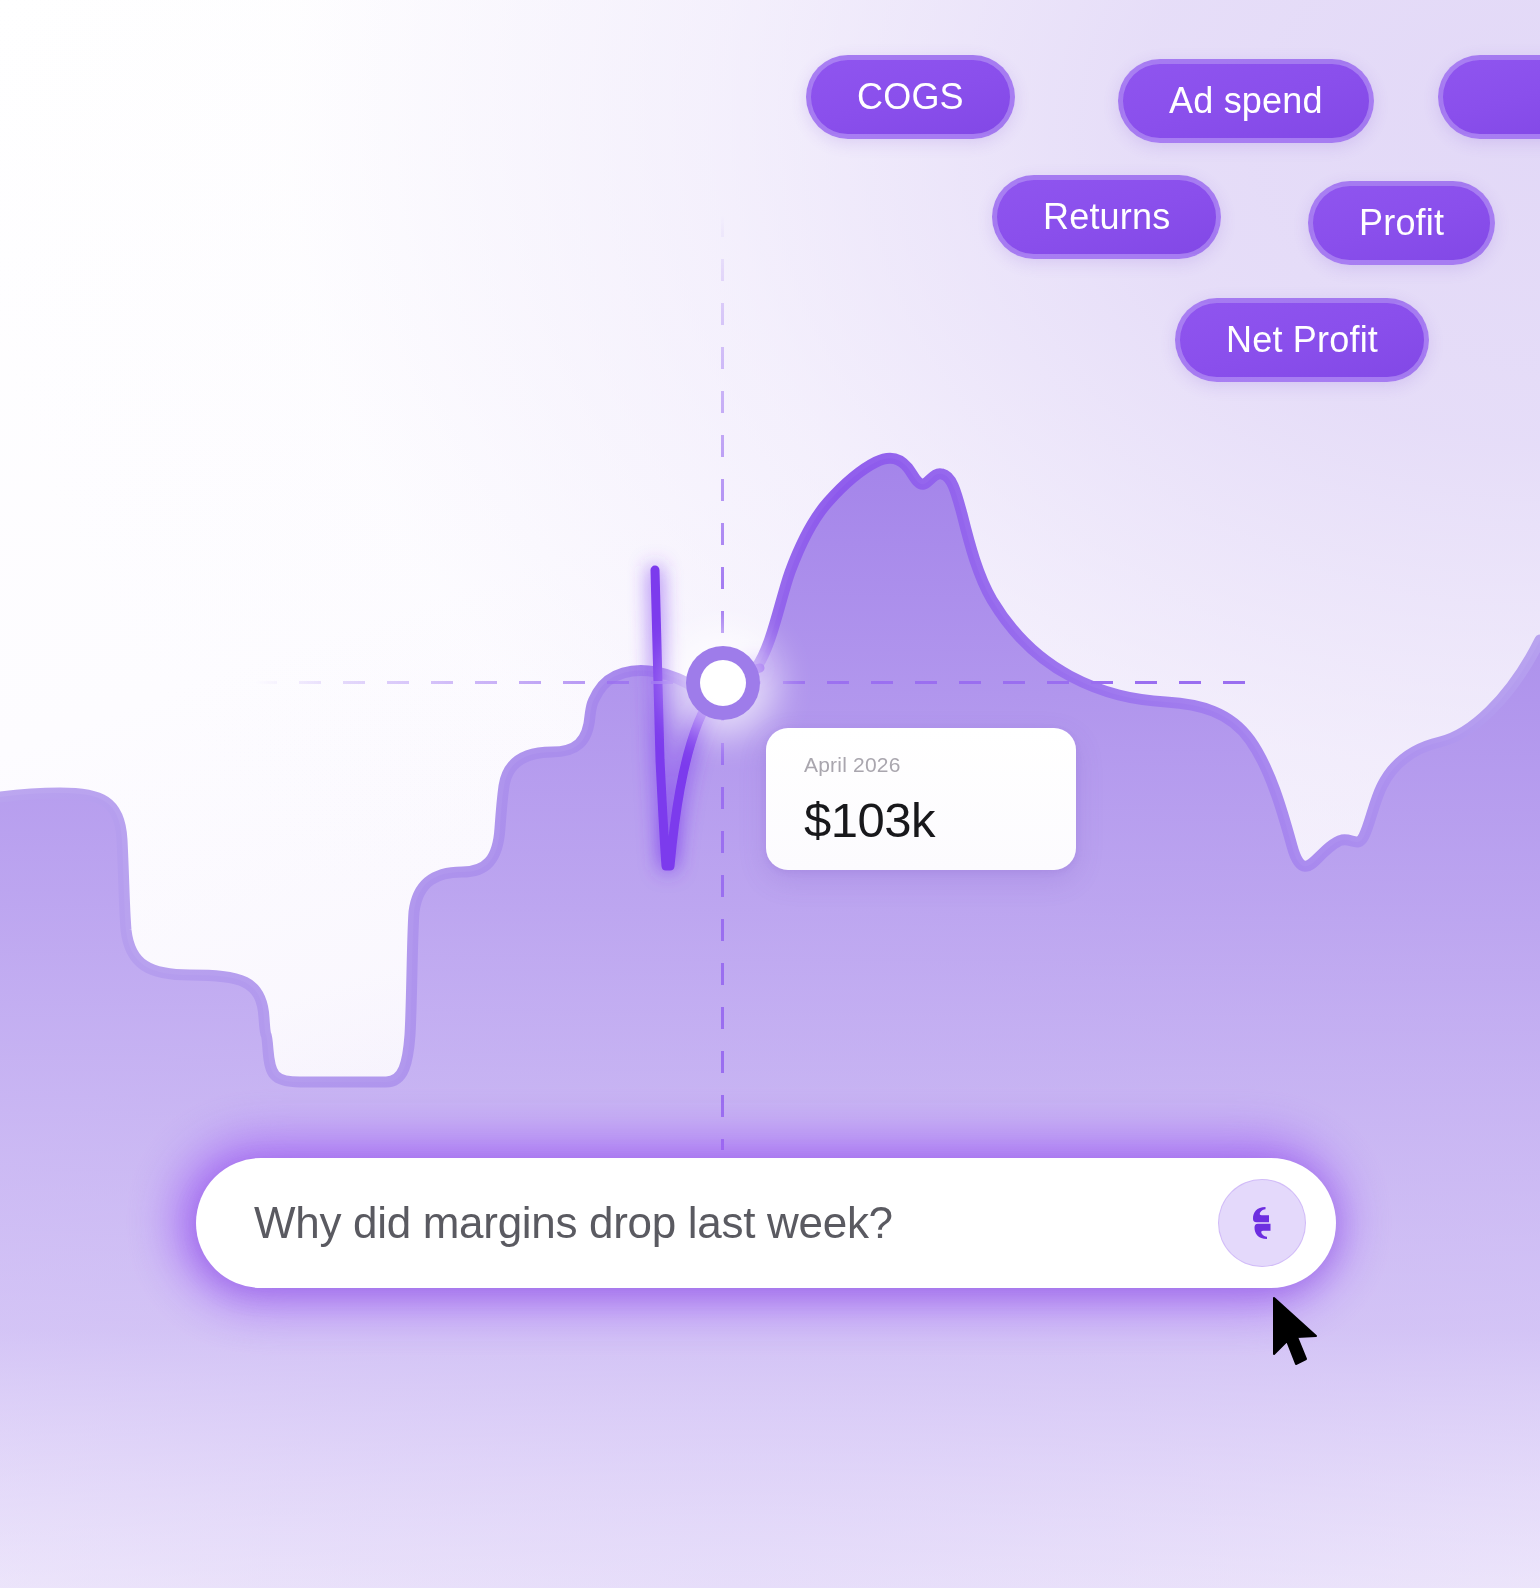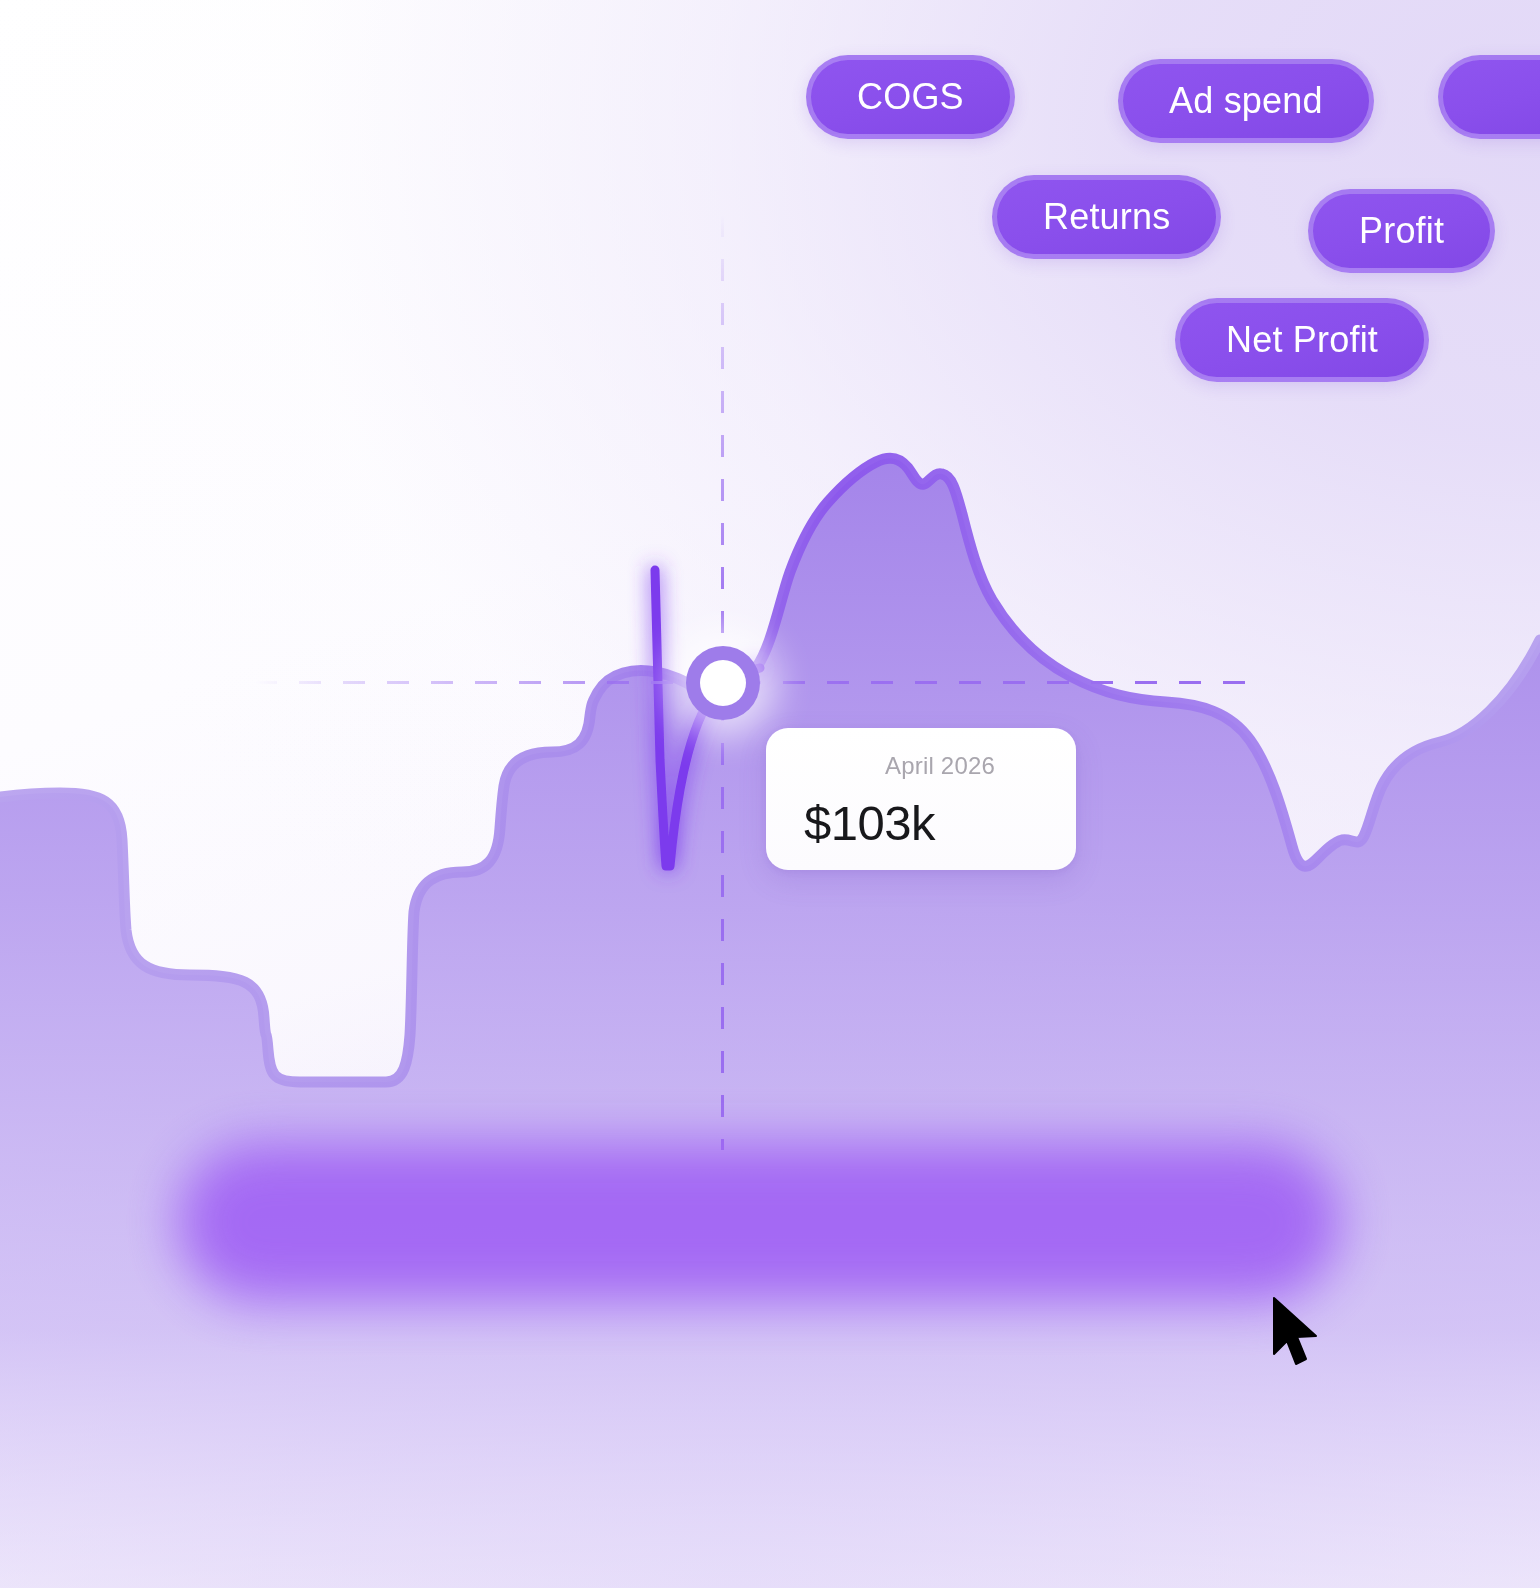--- a/index.html
+++ b/index.html
@@ -81,25 +81,24 @@
     top: 728px;
     width: 310px;
     height: 142px;
     border-radius: 22px;
     background: linear-gradient(180deg, #ffffff 0%, #fcfbfe 100%);
     box-shadow: 0 10px 28px rgba(110, 70, 190, 0.17),
                 0 2px 6px rgba(110, 70, 190, 0.10);
     padding: 26px 0 0 38px;
   }
   #tooltip .tt-label {
-    font-size: 24px;
+    font-size: 21px;
     color: #a9a6ae;
     letter-spacing: .2px;
     line-height: 1;
-    text-align: center;
   }
   #tooltip .tt-value {
     margin-top: 20px;
     font-size: 49px;
     color: #18181b;
     letter-spacing: -0.5px;
     line-height: 1.05;
   }
 
   
@@ -124,21 +123,21 @@
     padding: 8px 46px;
     border: 5px solid rgba(190,160,245,0.55);
     box-shadow: 0 4px 16px rgba(120,70,210,0.16);
     pointer-events: auto;
     white-space: nowrap;
   }
   .chip-cogs     { left: 806px;  top: 55px;  }
   .chip-adspend  { left: 1118px; top: 59px;  }
   .chip-cut      { left: 1438px; top: 55px; width: 160px; }
   .chip-returns  { left: 992px;  top: 175px; }
-  .chip-profit   { left: 1308px; top: 189px; }
+  .chip-profit   { left: 1308px; top: 181px; }
   .chip-netmargin{ left: 1175px; top: 298px; }
 
   
   #searchbar-glow {
     position: absolute;
     left: 178px;
     top: 1143px;
     width: 1162px;
     height: 158px;
     border-radius: 79px;
@@ -339,18 +338,27 @@
     </div>
     <div class="chip chip-profit">
       <span>Profit</span>
     </div>
     <div class="chip chip-netmargin">
       <span>Net Profit</span>
     </div>
   </div>
 
   <div id="searchbar-glow"></div>
+  <div id="searchbar">
+    <input id="search-input" type="text" value="Why did margins drop last week?" style="">
+    <div id="send-button">
+      <svg width="44" height="44" viewBox="0 0 44 44">
+        <path d="M25.5 6 C16.5 6 13 11.5 13 17.5 C13 20 14 21.3 16.4 21.3 L29 21.3 L29 14.2 L21.6 14.2 C19.8 14.2 19.2 12.9 20.3 11.2 C21.6 9.2 23.6 8.2 25.5 8.2 Z" fill="#6d2ee0"></path>
+        <path d="M27 38 C18 38 14.5 32.5 14.5 26.5 C14.5 24 15.5 22.7 17.9 22.7 L30.5 22.7 L30.5 29.8 L23.1 29.8 C21.3 29.8 20.7 31.1 21.8 32.8 C23.1 34.8 25.1 35.8 27 35.8 Z" fill="#6d2ee0"></path>
+      </svg>
+    </div>
+  </div>
 
   <svg id="cursor" viewBox="0 0 56 74">
     <path d="M6 2 L6 58 L19 45 L28 68 L38 63 L29 41 L48 40 Z" fill="#000000" stroke="#000000" stroke-width="2" stroke-linejoin="round"></path>
   </svg>
 
 </div>
 
 </body></html>

